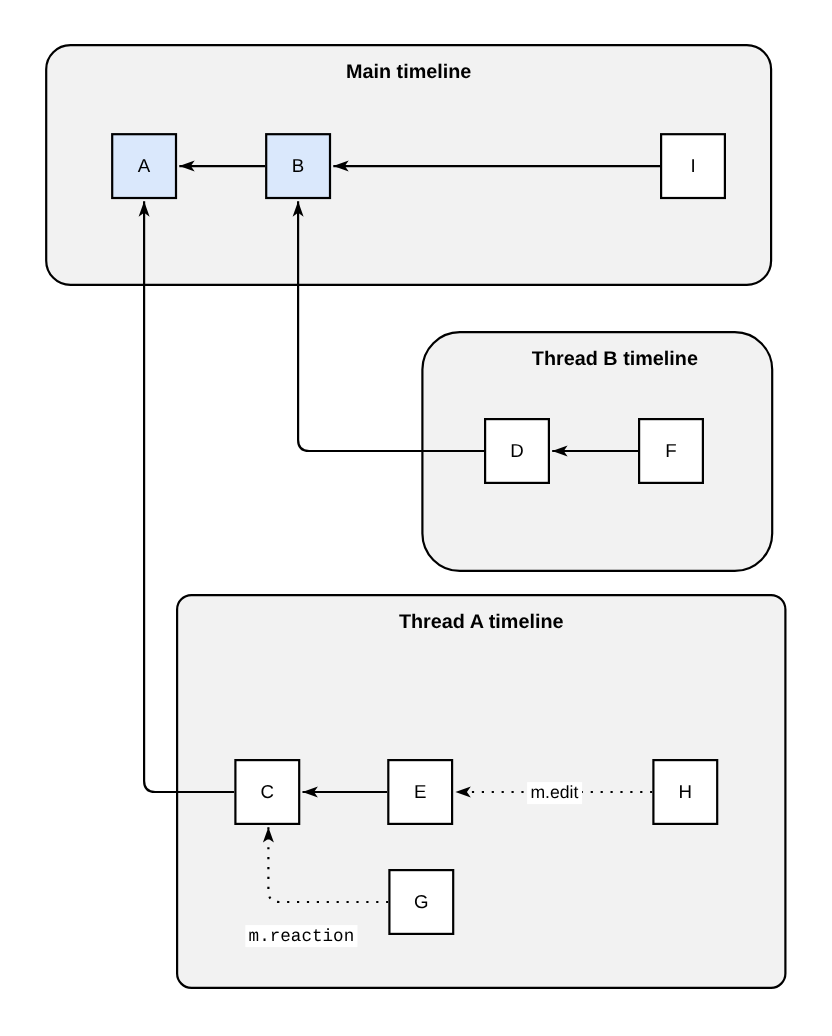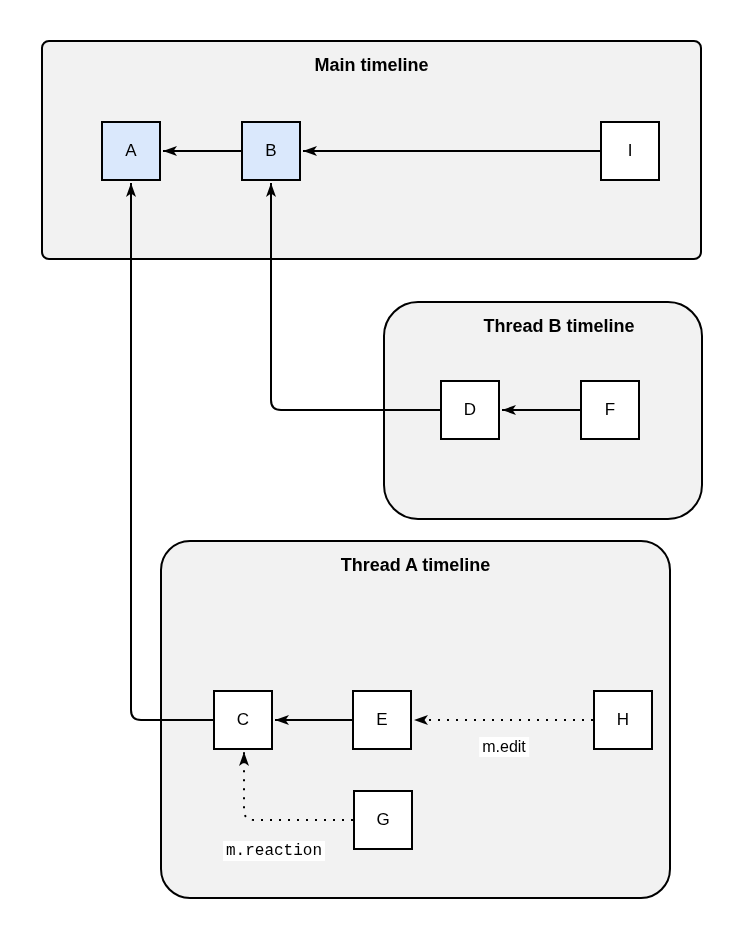--- a/index.html
+++ b/index.html
@@ -22,23 +22,23 @@
     box-sizing:border-box;
     z-index:1;
   }
   .container-title{
     text-align:center;
     font-weight:bold;
     font-size:18px;
     color:#000;
     padding-top:13px;
   }
-  #c-main   {left:41px;  top:40px;  width:661px; height:220px; border-radius:8px;}
+  #c-main   {left:41px;  top:40px;  width:661px; height:220px; border-radius:23px;}
   #c-threadb{left:383px; top:301px; width:320px; height:219px; border-radius:35px;padding-left:32px;}
-  #c-threada{left:160px; top:540px; width:511px; height:359px; border-radius:30px;}
+  #c-threada{left:160px; top:540px; width:555px; height:359px; border-radius:14px;}
 
   svg.edges{
     position:absolute; left:0; top:0; width:756px; height:942px;
     z-index:2; pointer-events:none;
   }
   .edge{fill:none; stroke:var(--edge-stroke); stroke-width:2;}
   .edge.dotted{stroke-dasharray:2 7;}
   #arrow-head path{fill:var(--edge-stroke);}
 
   .node{
@@ -65,21 +65,21 @@
   .edge-label{
     position:absolute;
     transform:translate(-50%,-50%);
     background:var(--label-bg);
     padding:1px 3px;
     font-size:16px;
     color:#000;
     white-space:nowrap;
     z-index:4;
   }
-  #lbl-medit{left:504px; top:747px;}
+  #lbl-medit{left:504px; top:721px;}
   #lbl-mreaction{left:274px; top:851px;font-family:Liberation Mono, monospace;}
 </style>
 </head>
 <body>
 
 <div class="canvas">
 
   <div class="container-box" id="c-main">
     <div class="container-title">Main timeline</div>
   </div>

